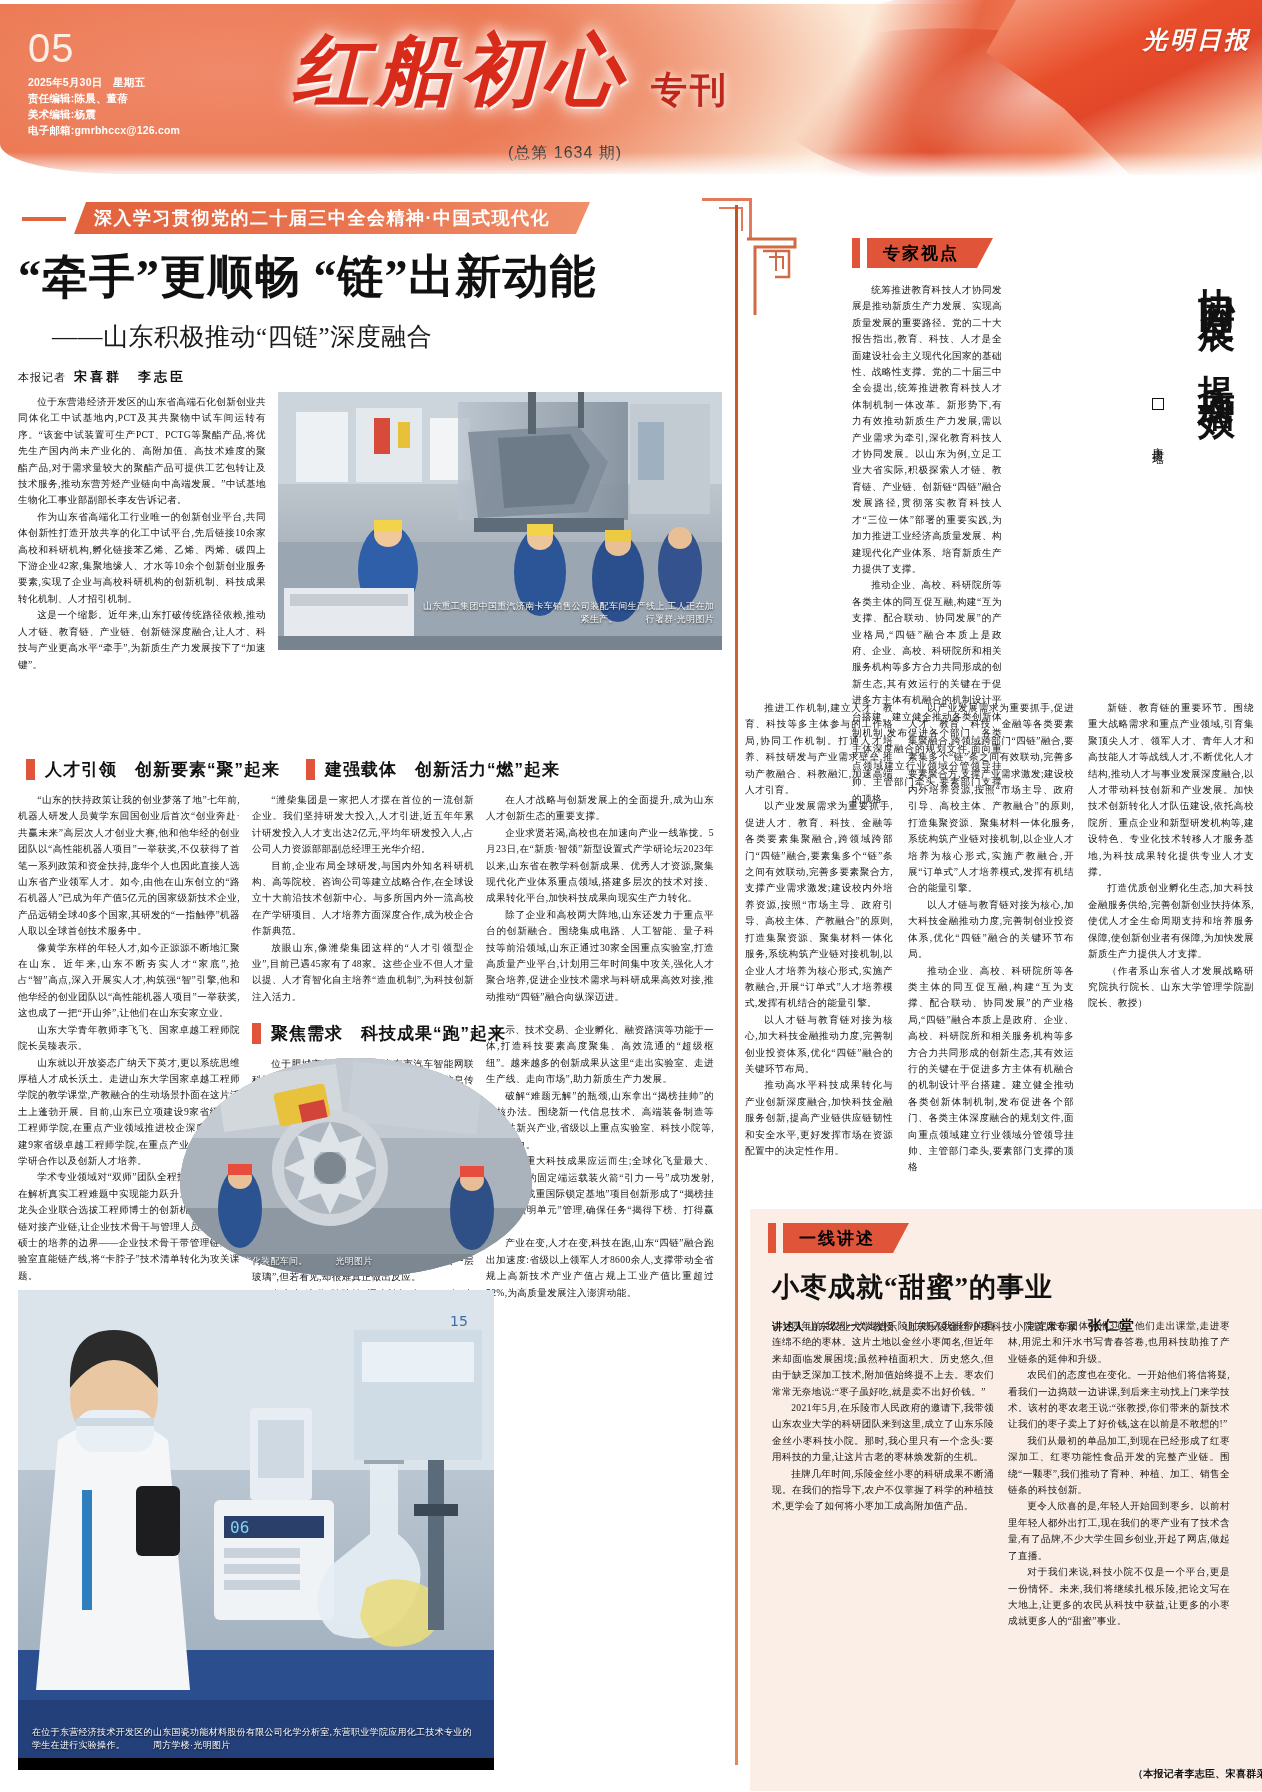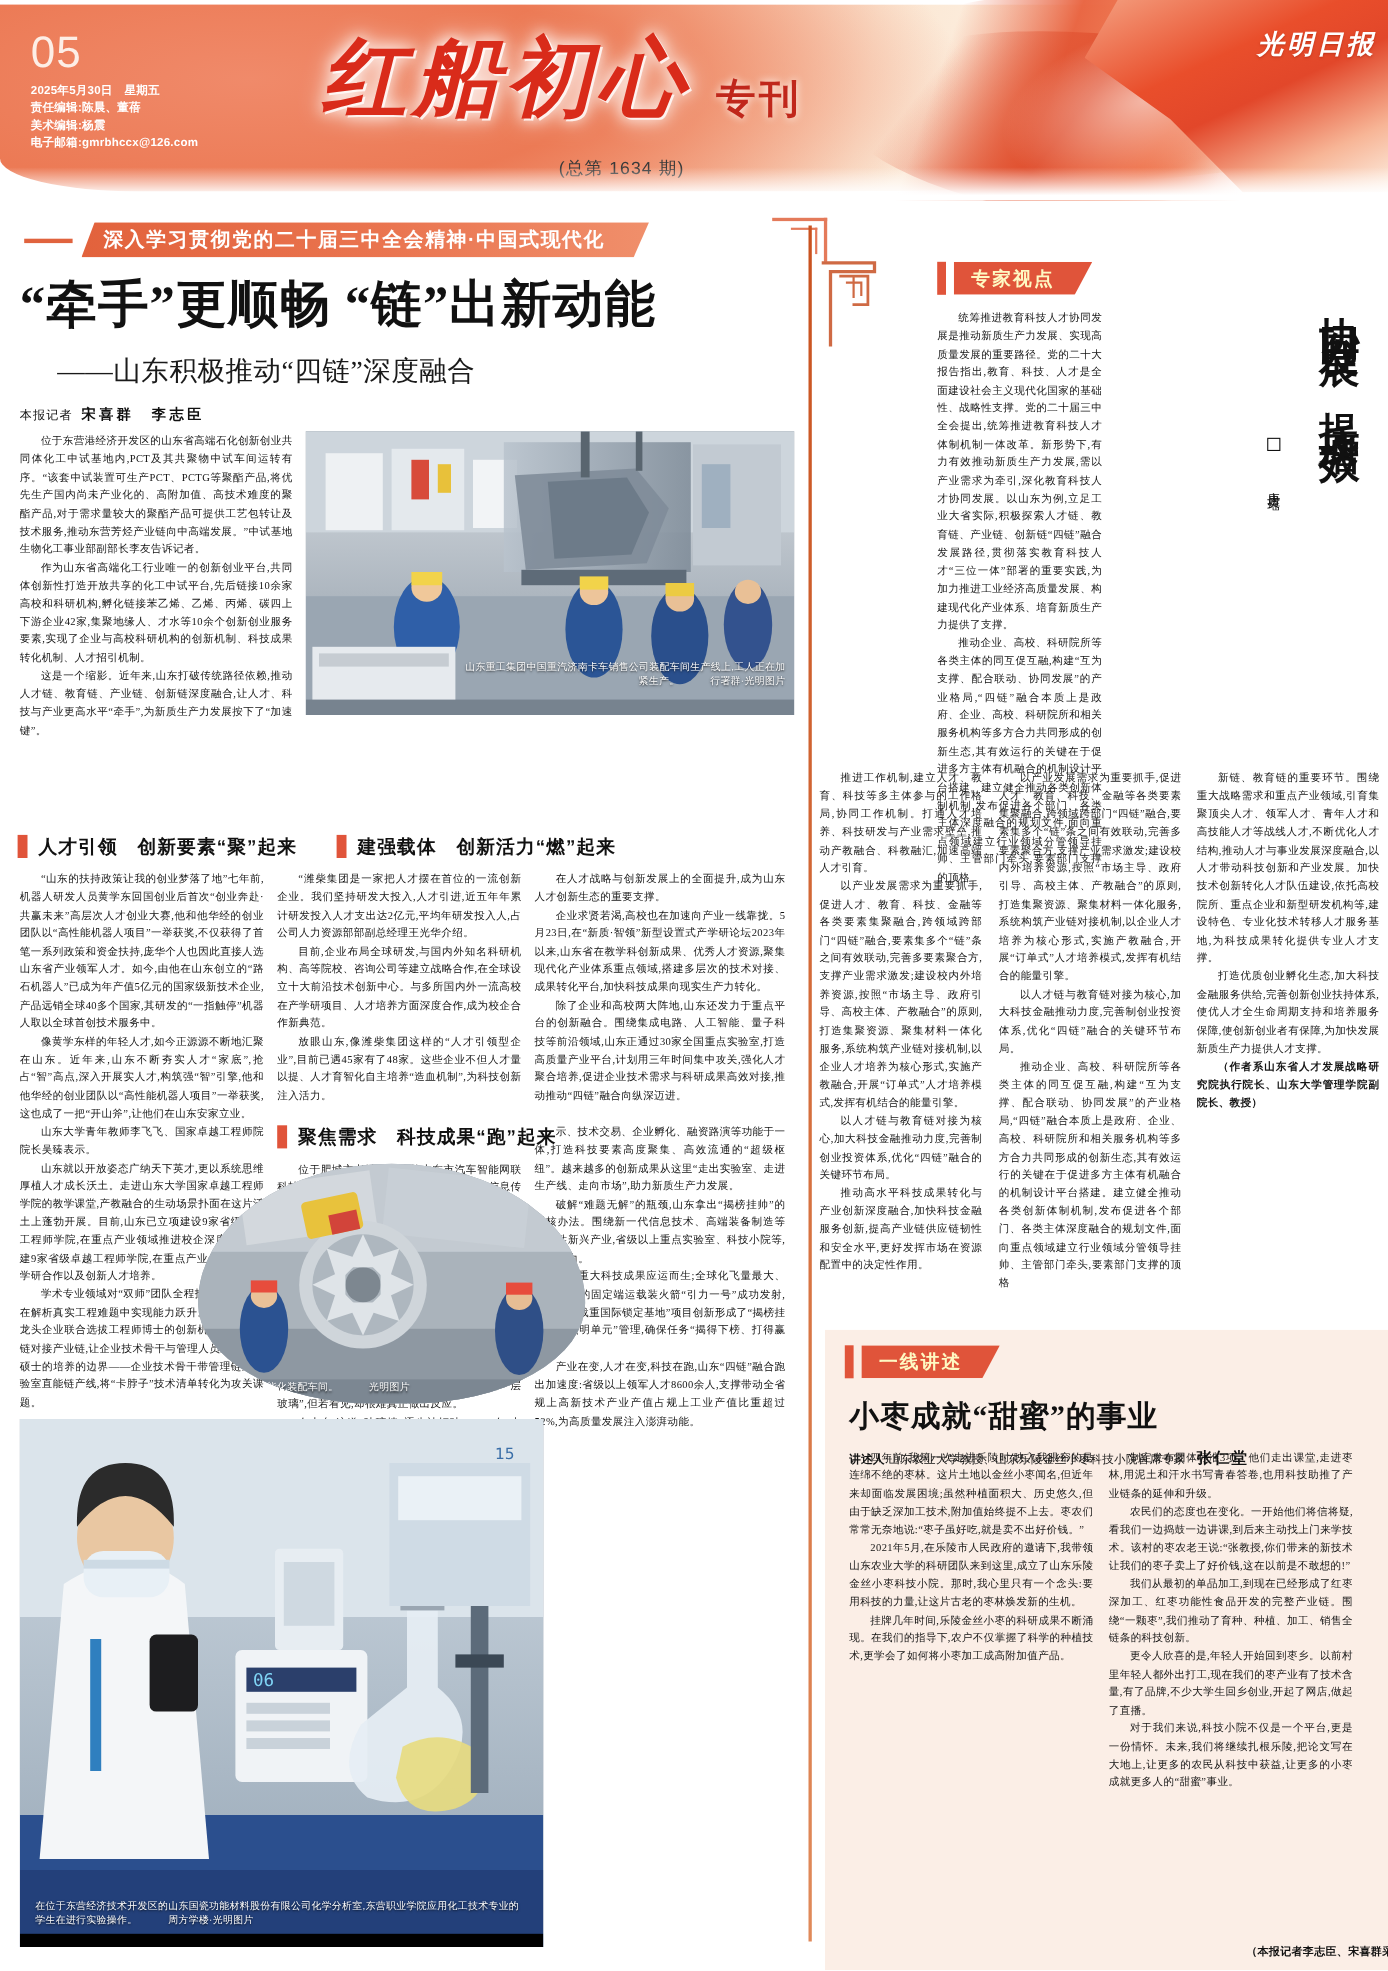--- a/index.html
+++ b/index.html
@@ -198,21 +198,21 @@
   }
   .tag .bar { width: 8px; height: 30px; background: #e0543a; }
   .tag .body {
     height: 30px; padding: 0 34px 0 16px; margin-left: 7px;
     background: #e0543a;
     clip-path: polygon(0 0, 100% 0, calc(100% - 16px) 100%, 0 100%);
     display: flex; align-items: center;
   }
   .tag .body span {
     font-family: "Liberation Sans", sans-serif; font-weight: bold;
-    font-size: 17px; color: #fef9c3; letter-spacing: 2px; white-space: nowrap;
+    font-size: 17px; color: #000000; letter-spacing: 2px; white-space: nowrap;
   }
 
   .corner-orn {
     position: absolute; left: 745px; top: 237px; width: 56px; height: 80px;
   }
   .vtitle {
     position: absolute; right: 22px; top: 258px;
     writing-mode: vertical-rl; text-orientation: upright;
     font-family: "Liberation Serif", serif; font-weight: bold;
     font-size: 37px; color: #111; letter-spacing: 10px; line-height: 1.28;
@@ -224,21 +224,21 @@
     font-family: "Liberation Serif", serif; font-size: 12px; color: #111;
     letter-spacing: 3px;
   }
   .vauthor .box {
     display: inline-block; width: 12px; height: 12px;
     border: 1.3px solid #111; margin-bottom: 10px;
   }
   .ex-col { left: 745px; width: 150px; }
 
   .credit {
-    font-weight: bold; text-indent: 2em; margin-top: 4px;
+    font-weight: normal; text-indent: 2em; margin-top: 4px;
   }
 
   
   .story-box {
     position: absolute; left: 750px; top: 1185px; width: 576px; height: 582px;
     background: #fbeee6;
     margin-top: 24px;
   }
   .story-title {
     position: absolute; left: 22px; top: 60px;
@@ -348,21 +348,21 @@
       <path d="M327 138 h26 v12 h-26 z" fill="#eccb43"></path>
       <ellipse cx="402" cy="176" rx="22" ry="40" fill="#33528e"></ellipse>
       <ellipse cx="402" cy="146" rx="12" ry="11" fill="#e9c096"></ellipse>
       <rect x="6" y="196" width="130" height="54" fill="#e6eaee"></rect>
       <rect x="12" y="202" width="118" height="12" fill="#c6ccd2"></rect>
       <rect x="0" y="244" width="444" height="14" fill="#77838f"></rect>
     </svg>
     <div class="photo-cap" style="right:8px; bottom:24px; width:300px; text-align:right;">山东重工集团中国重汽济南卡车销售公司装配车间生产线上,工人正在加紧生产。　　　行署群·光明图片</div>
   </div>
 
-  <div class="sec-head" style="left:16px; top:758px;justify-content:flex-end;">
+  <div class="sec-head" style="left:26px; top:758px;justify-content:flex-end;">
     <div class="bar"></div>
     <div class="txt">人才引领　创新要素“聚”起来</div>
   </div>
   <div class="sec-head" style="left:306px; top:758px;">
     <div class="bar"></div>
     <div class="txt">建强载体　创新活力“燃”起来</div>
   </div>
 
   <div class="col c1" style="top:792px;">
     <p>“山东的扶持政策让我的创业梦落了地”七年前,机器人研发人员黄学东回国创业后首次“创业奔赴·共赢未来”高层次人才创业大赛,他和他华经的创业团队以“高性能机器人项目”一举获奖,不仅获得了首笔一系列政策和资金扶持,庞华个人也因此直接人选山东省产业领军人才。如今,由他在山东创立的“路石机器人”已成为年产值5亿元的国家级新技术企业,产品远销全球40多个国家,其研发的“一指触停”机器人取以全球首创技术服务中。</p>

